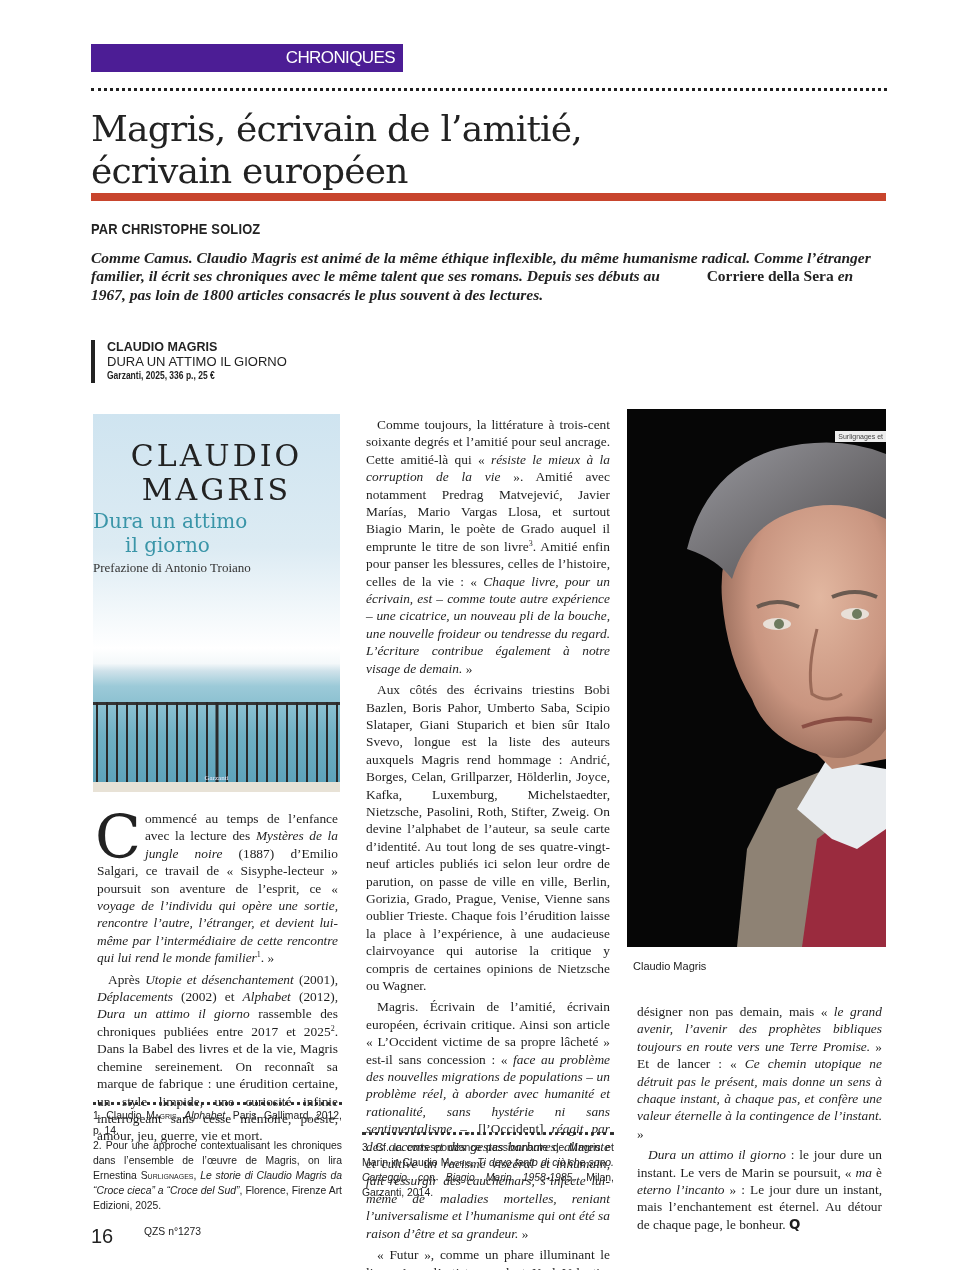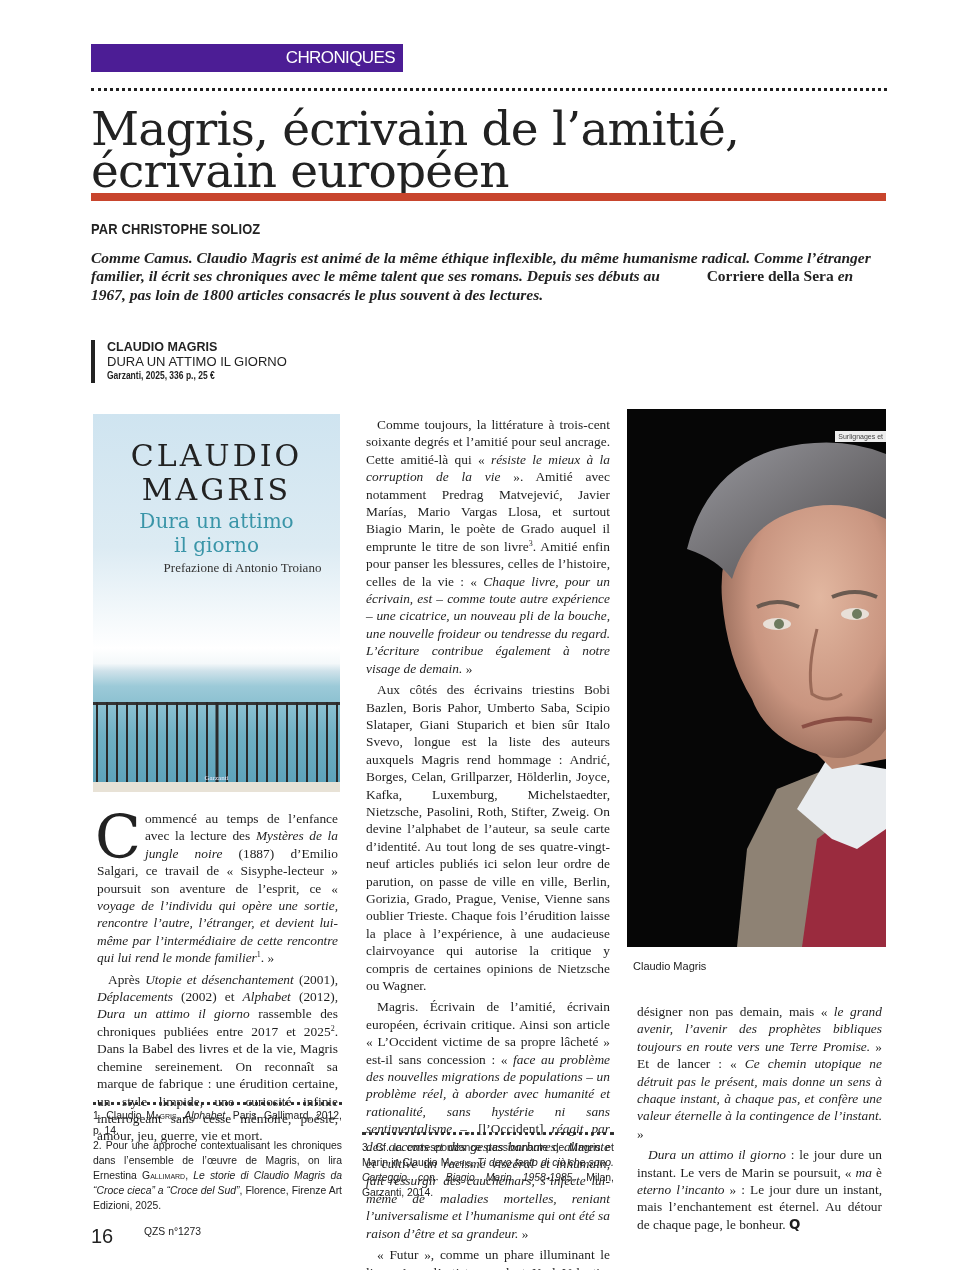--- a/index.html
+++ b/index.html
@@ -5,38 +5,38 @@
   html, body { margin:0; padding:0; background:#ffffff; }
   body { width:978px; height:1270px; position:relative; overflow:hidden; color:#1e1e1e; }
   .abs { position:absolute; }
 
   .rubric { left:91px; top:44px; width:312px; height:28px; background:#4c1d95; }
   .rubric span { position:absolute; right:8px; top:4px; color:#fff; font-family:"Liberation Sans", sans-serif; font-size:17px; letter-spacing:-0.6px; }
 
   .dots { height:0; border-top:3px dotted #222; }
   .dots-top { left:91px; top:88px; width:796px; }
 
-  .title { left:91px; top:108px; width:800px; font-family:"DejaVu Serif", serif; font-size:47px; line-height:42px; color:#222; letter-spacing:-0.8px; }
+  .title { left:91px; top:108px; width:800px; font-family:"DejaVu Serif", serif; font-size:36px; line-height:42px; color:#222; letter-spacing:-0.8px; }
   .redbar { left:91px; top:193px; width:795px; height:8px; background:#c8452d; }
 
   .byline { left:91px; top:221px; font-family:"Liberation Sans", sans-serif; font-size:14px; font-weight:bold; letter-spacing:0.2px; color:#222; transform:scaleX(0.92); transform-origin:left; }
 
   .chapo { left:91px; top:249px; width:800px; font-family:"Liberation Serif", serif; font-style:italic; font-weight:bold; font-size:15.5px; line-height:18.3px; color:#222; }
   .chapo .up { font-style:normal;margin-left:43px; }
 
   .bookinfo { left:91px; top:340px; border-left:4px solid #222; padding-left:12px; font-family:"Liberation Sans", sans-serif; color:#222; }
   .bookinfo .a { font-weight:bold; font-size:12.5px; line-height:15px; }
   .bookinfo .t { font-size:13px; line-height:14px; }
   .bookinfo .p { font-size:10px; line-height:14px; font-weight:bold; transform:scaleX(0.85); transform-origin:left; }
 
   .cover { left:93px; top:414px; width:247px; height:378px; overflow:hidden;
     background:linear-gradient(#cfe4f0 0%, #dcebf3 35%, #ffffff 62%, #f4f8fa 66%, #cfe2ea 68%, #9ccad8 72%, #6fb0c4 85%, #5aa0b8 100%); }
   .cover .ca { position:absolute; left:0; width:100%; text-align:center; font-family:"DejaVu Serif", serif; color:#222; letter-spacing:3px; font-size:30px; }
-  .cover .ct { position:absolute; left:0; width:100%; text-align:center; font-family:"DejaVu Serif", serif; color:#3a95a8; font-size:20px; line-height:24px; }
-  .cover .cp { position:absolute; left:8px; width:100%; text-align:center; font-family:"Liberation Serif", serif; color:#333; font-size:13px;padding-left:18px; }
+  .cover .ct { position:absolute; left:0; width:100%; text-align:left; font-family:"DejaVu Serif", serif; color:#3a95a8; font-size:20px; line-height:24px; }
+  .cover .cp { position:absolute; left:0; width:100%; font-family:"Liberation Serif", serif; color:#333; font-size:13px; }
   .cover .rail { position:absolute; left:0; top:288px; width:100%; height:90px; }
   .cover .pub { position:absolute; left:0; width:100%; top:360px; text-align:center; font-family:"Liberation Serif", serif; color:#eef; font-size:7px; }
 
   .col { font-family:"Liberation Serif", serif; font-size:13.4px; line-height:17.4px; text-align:justify; color:#1e1e1e; }
   .col p { margin:4px; text-indent:11px; }
   .col p.noind { text-indent:0; }
   .col i { font-style:italic; }
   .col sup { font-size:8px; line-height:0; }
   .sc { font-variant:small-caps; }
 
@@ -80,21 +80,21 @@
 <div class="abs bookinfo">
   <div class="a">CLAUDIO MAGRIS</div>
   <div class="t">DURA UN ATTIMO IL GIORNO</div>
   <div class="p">Garzanti, 2025, 336 p., 25 €</div>
 </div>
 
 <div class="abs cover">
   <div class="ca" style="top:24px;">CLAUDIO</div>
   <div class="ca" style="top:58px;">MAGRIS</div>
   <div class="ct" style="top:95px;">Dura un attimo</div>
-  <div class="ct" style="top:119px;">il giorno</div>
+  <div class="ct" style="top:119px;padding-left:32px;">il giorno</div>
   <div class="cp" style="top:146px;">Prefazione di Antonio Troiano</div>
   <svg class="rail" viewBox="0 0 247 90" preserveAspectRatio="none">
     <rect x="0" y="0" width="247" height="3" fill="#333"></rect>
     <g stroke="#2a2a2a" stroke-width="2">
       <line x1="4" y1="0" x2="4" y2="82"></line>
         <line x1="14" y1="0" x2="14" y2="82"></line>
         <line x1="24" y1="0" x2="24" y2="82"></line>
       <line x1="34" y1="0" x2="34" y2="82"></line>
         <line x1="44" y1="0" x2="44" y2="82"></line>
         <line x1="54" y1="0" x2="54" y2="82"></line>
@@ -124,21 +124,21 @@
 </div>
 
 <div class="abs col col1">
   <p class="noind"><span class="dropcap">C</span><span>ommencé au temps de l’enfance avec la lecture des </span><i>Mystères de la jungle noire</i><span> (1887) d’Emilio Salgari, ce travail de « Sisyphe-lecteur » poursuit son aventure de l’esprit, ce « </span><i>voyage de l’individu qui opère une sortie, rencontre l’autre, l’étranger, et devient lui-même par l’intermédiaire de cette rencontre qui lui rend le monde familier</i><sup>1</sup><span>. »</span></p>
   <p><span>Après </span><i>Utopie et désenchantement</i><span> (2001), </span><i>Déplacements</i><span> (2002) et </span><i>Alphabet</i><span> (2012), </span><i>Dura un attimo il giorno</i><span> rassemble des chroniques publiées entre 2017 et 2025</span><sup>2</sup><span>. Dans la Babel des livres et de la vie, Magris chemine sereinement. On reconnaît sa marque de fabrique : une érudition certaine, un style limpide, une curiosité infinie interrogeant sans cesse mémoire, poésie, amour, jeu, guerre, vie et mort.</span></p>
 </div>
 
 <div class="abs dots dots-n1"></div>
 <div class="abs notes notes1">
   <div><span>1. Claudio </span><span class="sc">Magris</span><span>, </span><i>Alphabet</i><span>, Paris, Gallimard, 2012, p. 14.</span></div>
-  <div><span>2. Pour une approche contextualisant les chroniques dans l’ensemble de l’œuvre de Magris, on lira Ernestina </span><span class="sc">Gallimard</span><span>, </span><i>Le storie di Claudio Magris da “Croce cieca” a “Croce del Sud”</i><span>, Florence, Firenze Art Edizioni, 2025.</span></div>
+  <div><span>2. Pour une approche contextualisant les chroniques dans l’ensemble de l’œuvre de Magris, on lira Ernestina </span><span class="sc">Surlignages</span><span>, </span><i>Le storie di Claudio Magris da “Croce cieca” a “Croce del Sud”</i><span>, Florence, Firenze Art Edizioni, 2025.</span></div>
 </div>
 
 <div class="abs col col2">
   <p><span>Comme toujours, la littérature à trois-cent soixante degrés et l’amitié pour seul ancrage. Cette amitié-là qui « </span><i>résiste le mieux à la corruption de la vie</i><span> ». Amitié avec notamment Predrag Matvejević, Javier Marías, Mario Vargas Llosa, et surtout Biagio Marin, le poète de Grado auquel il emprunte le titre de son livre</span><sup>3</sup><span>. Amitié enfin pour panser les blessures, celles de l’histoire, celles de la vie : « </span><i>Chaque livre, pour un écrivain, est – comme toute autre expérience – une cicatrice, un nouveau pli de la bouche, une nouvelle froideur ou tendresse du regard. L’écriture contribue également à notre visage de demain.</i><span> »</span></p>
   <p>Aux côtés des écrivains triestins Bobi Bazlen, Boris Pahor, Umberto Saba, Scipio Slataper, Giani Stuparich et bien sûr Italo Svevo, longue est la liste des auteurs auxquels Magris rend hommage : Andrić, Borges, Celan, Grillparzer, Hölderlin, Joyce, Kafka, Luxemburg, Michelstaedter, Nietzsche, Pasolini, Roth, Stifter, Zweig. On devine l’alphabet de l’auteur, sa seule carte d’identité. Au tout long de ses quatre-vingt-neuf articles publiés ici selon leur ordre de parution, on passe de ville en ville, Berlin, Gorizia, Grado, Prague, Venise, Vienne sans oublier Trieste. Chaque fois l’érudition laisse la place à l’expérience, à une audacieuse clairvoyance qui autorise la critique y compris de certaines opinions de Nietzsche ou Wagner.</p>
   <p><span>Magris. Écrivain de l’amitié, écrivain européen, écrivain critique. Ainsi son article « L’Occident victime de sa propre lâcheté » est-il sans concession : « </span><i>face au problème des nouvelles migrations de populations – un problème réel, à aborder avec humanité et rationalité, sans hystérie ni sans sentimentalisme –,</i><span> [l’Occident] </span><i>réagit par des accents et des gestes barbares, alimente et cultive un racisme viscéral et inhumain, fait ressurgir des cauchemars, s’infecte lui-même de maladies mortelles, reniant l’universalisme et l’humanisme qui ont été sa raison d’être et sa grandeur.</i><span> »</span></p>
   <p><span>« Futur », comme un phare illuminant le livre. Avec l’artiste mordant Karl Valentin, Magris scande « </span><i>il était une fois un avenir meilleur</i><span> » pour</span></p>
 </div>
 
 <div class="abs dots dots-n2"></div>

